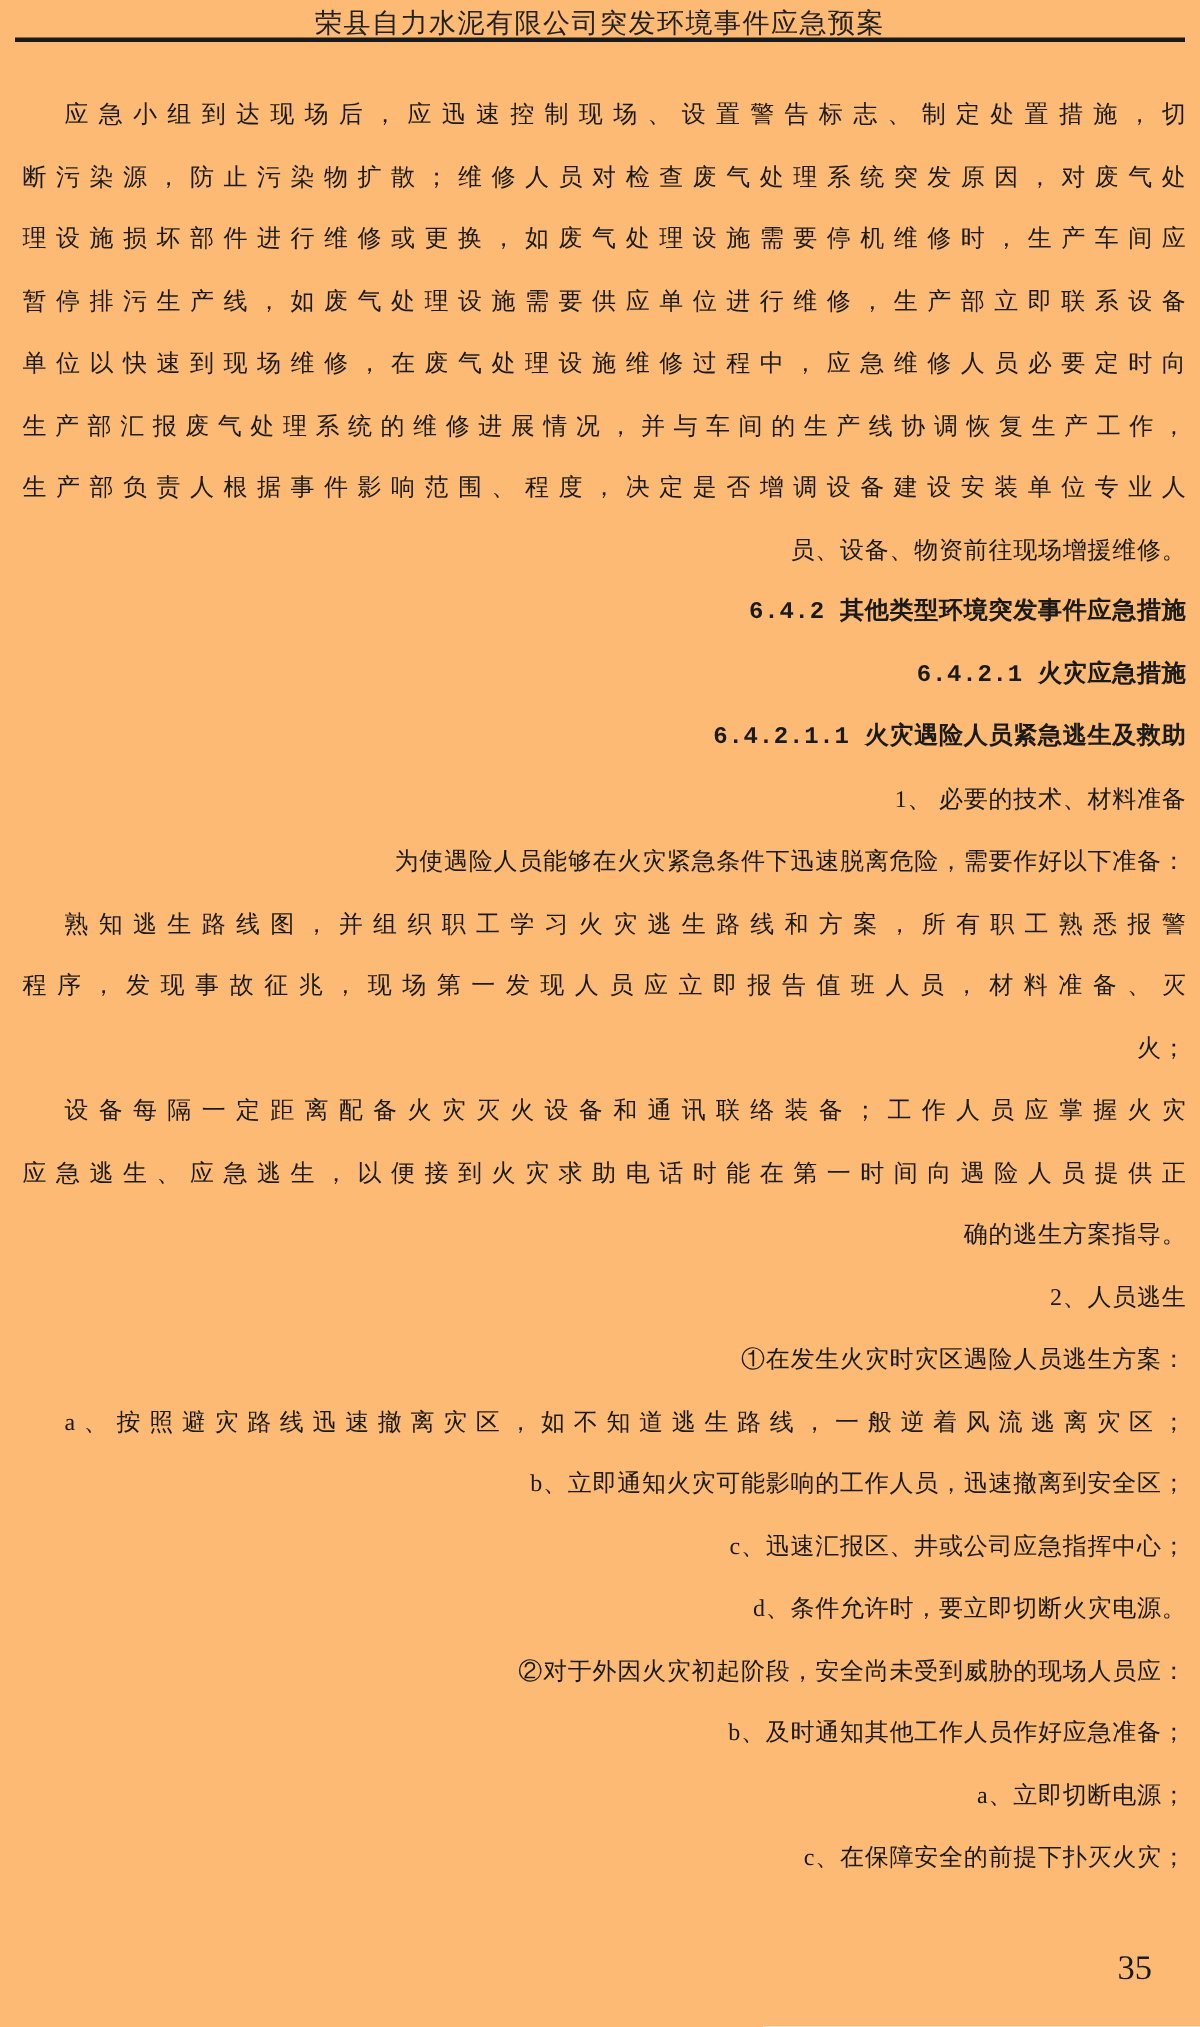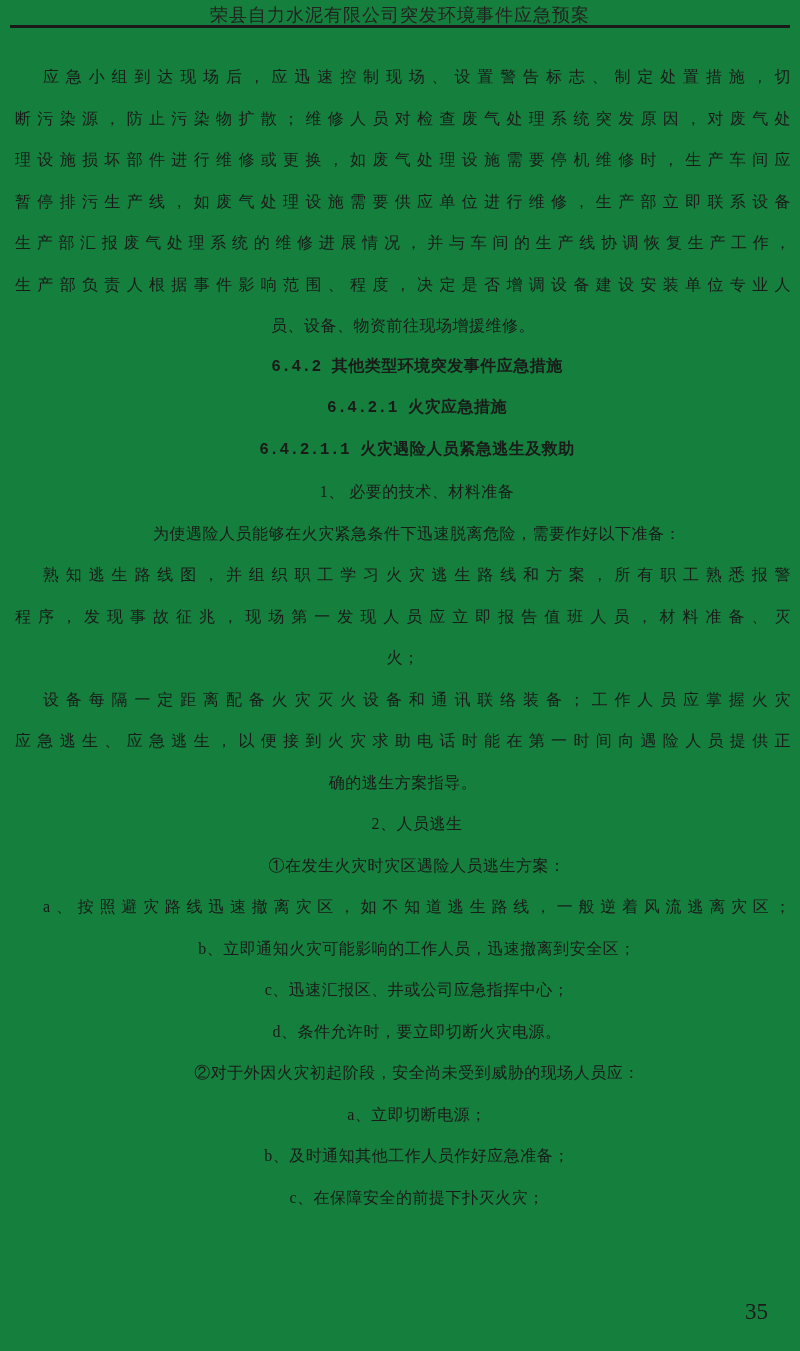--- a/index.html
+++ b/index.html
@@ -4,21 +4,21 @@
 <style>
   html, body {
     margin: 0;
     padding: 0;
     background: #ffffff;
   }
   .page {
     position: relative;
     width: 800px;
     height: 1351px;
-    background: #15803d;
+    background: #fdba74;
     color: #1a1a1a;
     font-family: "Liberation Serif", "DejaVu Serif", serif;
     overflow: hidden;
   }
   .doc-header {
     position: absolute;
     top: 3px;
     left: 0;
     right: 0;
     text-align: center;
@@ -38,21 +38,21 @@
     position: absolute;
     top: 56px;
     left: 15px;
     right: 9px;
     font-size: 16px;
     line-height: 41.5px;
     letter-spacing: 0.5px;
   }
   .line {
     min-height: 41.5px;
-    text-align: center;
+    text-align: right;
   }
   .line.indent {
     text-indent: 28px;
   }
   .line.fill {
     text-align: justify;
     text-align-last: justify;
   }
   .line.bold {
     font-weight: 700;
@@ -70,20 +70,21 @@
 <body>
 
 <div class="page">
   <div class="doc-header">荣县自力水泥有限公司突发环境事件应急预案</div>
   <div class="header-rule"></div>
   <div class="doc-body">
       <div class="line indent fill">应急小组到达现场后，应迅速控制现场、设置警告标志、制定处置措施，切</div>
       <div class="line fill">断污染源，防止污染物扩散；维修人员对检查废气处理系统突发原因，对废气处</div>
       <div class="line fill">理设施损坏部件进行维修或更换，如废气处理设施需要停机维修时，生产车间应</div>
       <div class="line fill">暂停排污生产线，如废气处理设施需要供应单位进行维修，生产部立即联系设备</div>
+      <div class="line fill">单位以快速到现场维修，在废气处理设施维修过程中，应急维修人员必要定时向</div>
       <div class="line fill">生产部汇报废气处理系统的维修进展情况，并与车间的生产线协调恢复生产工作，</div>
       <div class="line fill">生产部负责人根据事件影响范围、程度，决定是否增调设备建设安装单位专业人</div>
       <div class="line">员、设备、物资前往现场增援维修。</div>
       <div class="line indent bold">6.4.2 其他类型环境突发事件应急措施</div>
       <div class="line indent bold">6.4.2.1 火灾应急措施</div>
       <div class="line indent bold">6.4.2.1.1 火灾遇险人员紧急逃生及救助</div>
       <div class="line indent">1、 必要的技术、材料准备</div>
       <div class="line indent">为使遇险人员能够在火灾紧急条件下迅速脱离危险，需要作好以下准备：</div>
       <div class="line indent fill">熟知逃生路线图，并组织职工学习火灾逃生路线和方案，所有职工熟悉报警</div>
       <div class="line fill">程序，发现事故征兆，现场第一发现人员应立即报告值班人员，材料准备、灭</div>
@@ -91,18 +92,18 @@
       <div class="line indent fill">设备每隔一定距离配备火灾灭火设备和通讯联络装备；工作人员应掌握火灾</div>
       <div class="line fill">应急逃生、应急逃生，以便接到火灾求助电话时能在第一时间向遇险人员提供正</div>
       <div class="line">确的逃生方案指导。</div>
       <div class="line indent">2、人员逃生</div>
       <div class="line indent">①在发生火灾时灾区遇险人员逃生方案：</div>
       <div class="line indent fill">a、按照避灾路线迅速撤离灾区，如不知道逃生路线，一般逆着风流逃离灾区；</div>
       <div class="line indent">b、立即通知火灾可能影响的工作人员，迅速撤离到安全区；</div>
       <div class="line indent">c、迅速汇报区、井或公司应急指挥中心；</div>
       <div class="line indent">d、条件允许时，要立即切断火灾电源。</div>
       <div class="line indent">②对于外因火灾初起阶段，安全尚未受到威胁的现场人员应：</div>
+      <div class="line indent">b、及时通知其他工作人员作好应急准备；</div>
       <div class="line indent">a、立即切断电源；</div>
-      <div class="line indent">b、及时通知其他工作人员作好应急准备；</div>
       <div class="line indent">c、在保障安全的前提下扑灭火灾；</div>
     </div>
   <div class="page-number">35</div>
 </div>
 
 </body></html>

